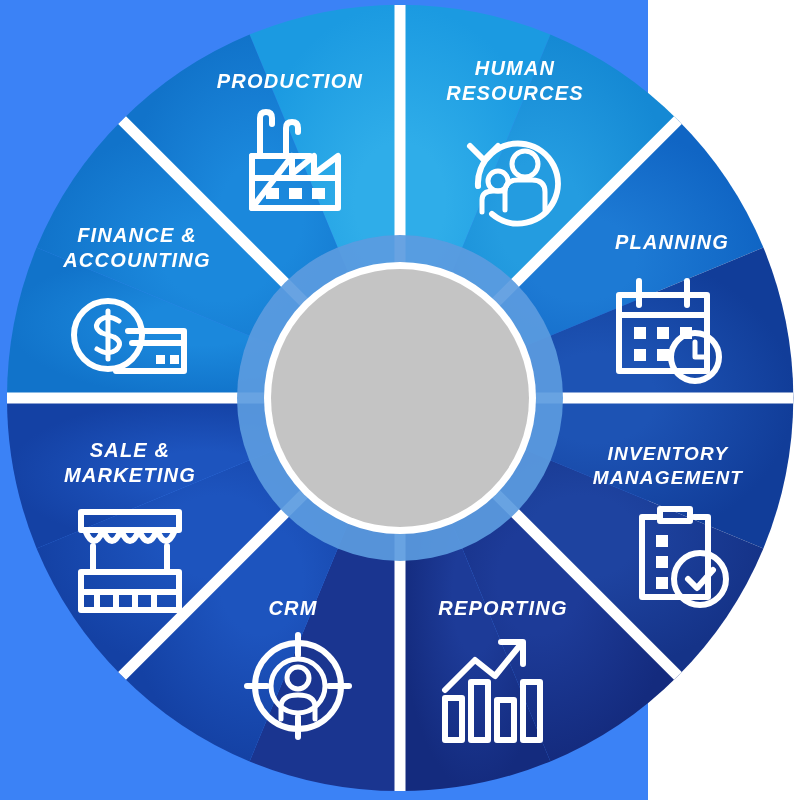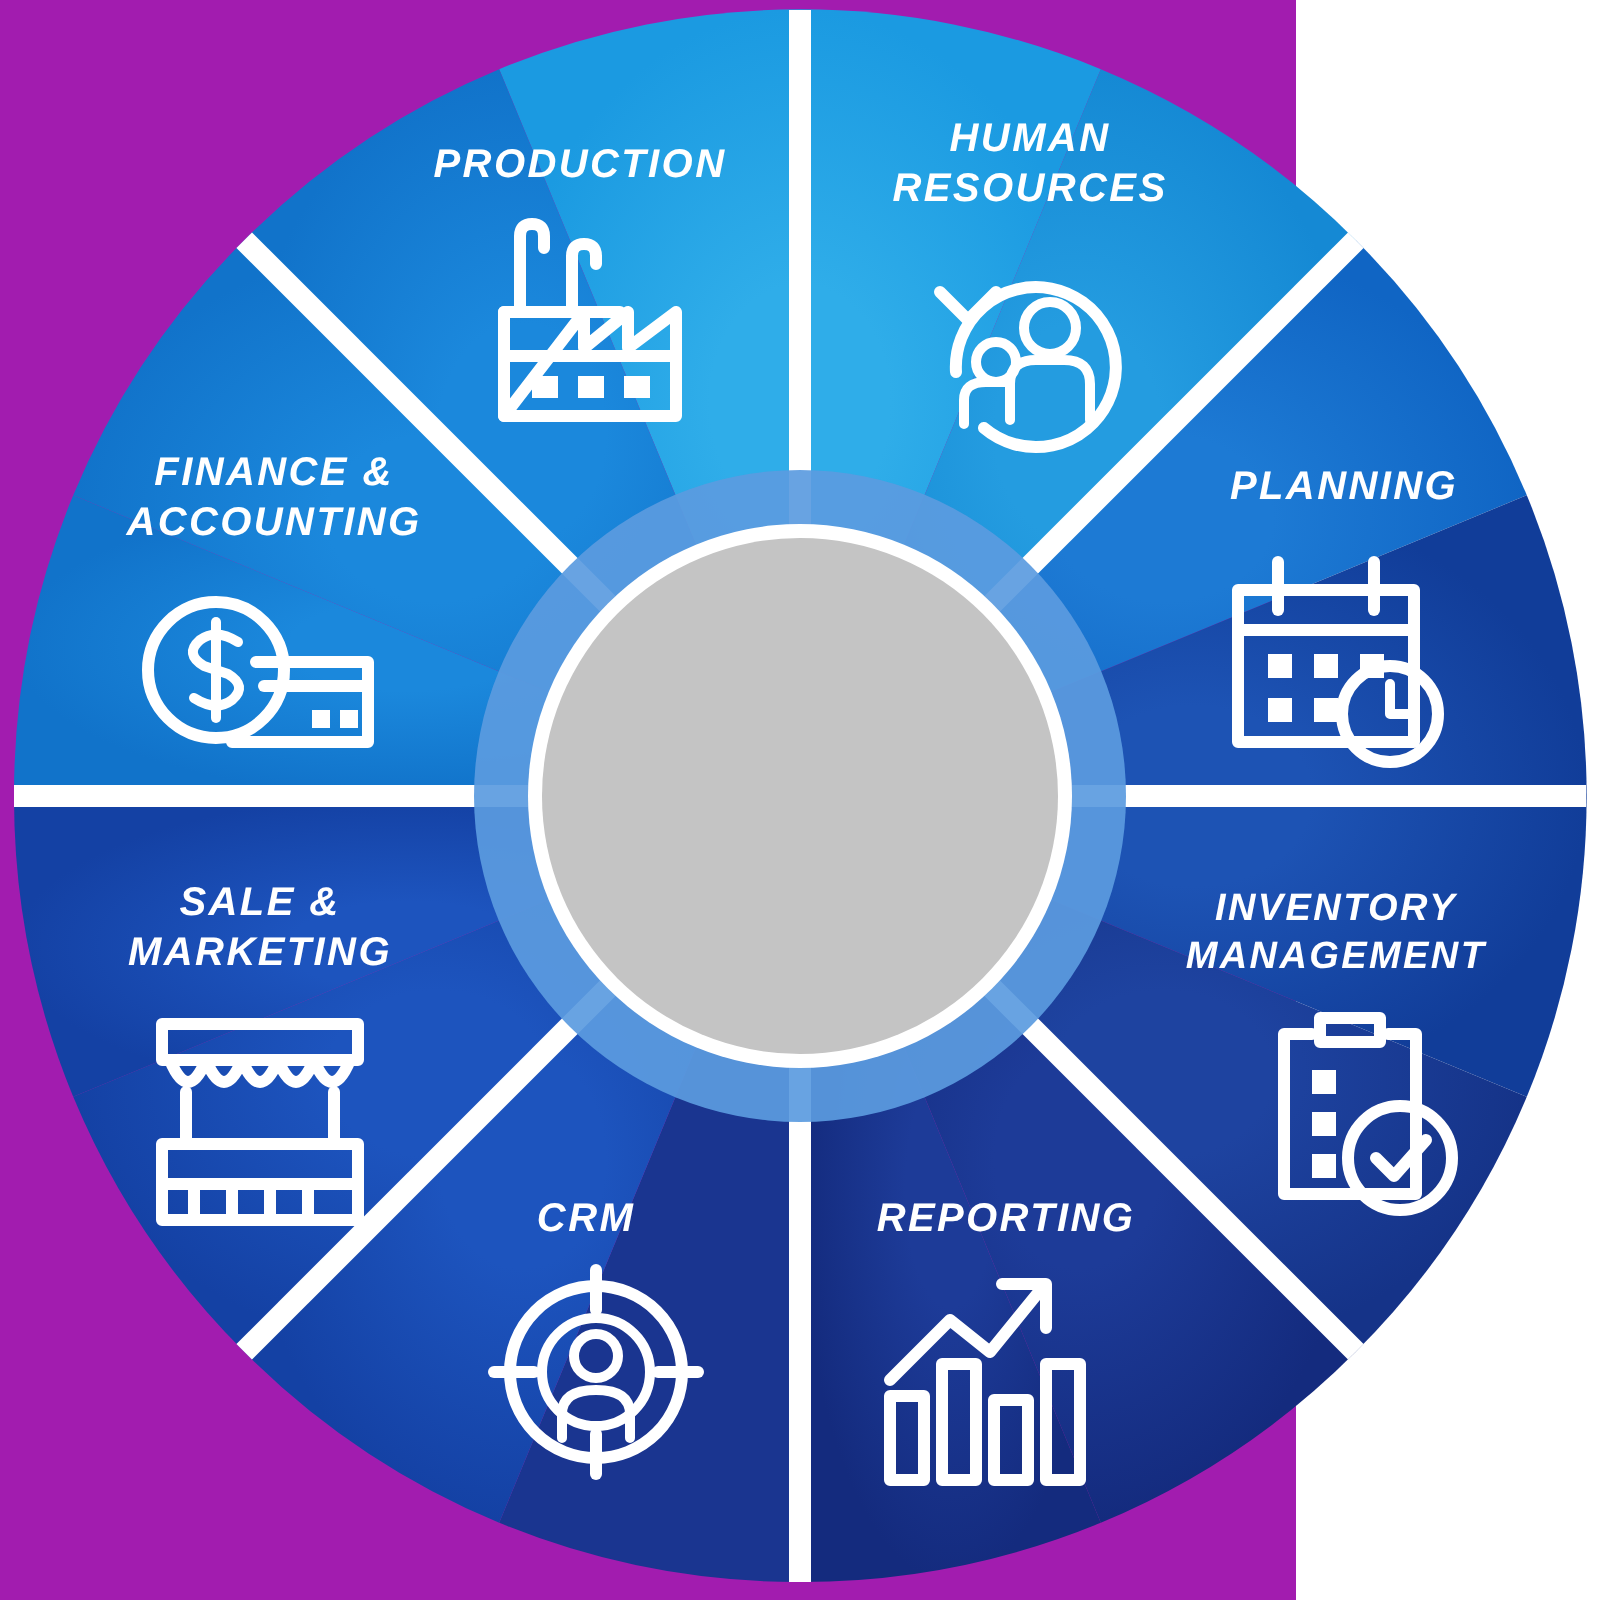--- a/index.html
+++ b/index.html
@@ -10,21 +10,21 @@
   body {
     width: 800px;
     height: 800px;
     overflow: hidden;
     font-family: "Liberation Sans", sans-serif;
   }
   #diagram-root {
     position: relative;
     width: 648px;
     height: 800px;
-    background: #a21caf;
+    background: #3b82f6;
   }
   #wheel-svg {
     position: absolute;
     left: 0;
     top: 0;
     width: 800px;
     height: 800px;
   }
   .seg-label {
     fill: #ffffff;

